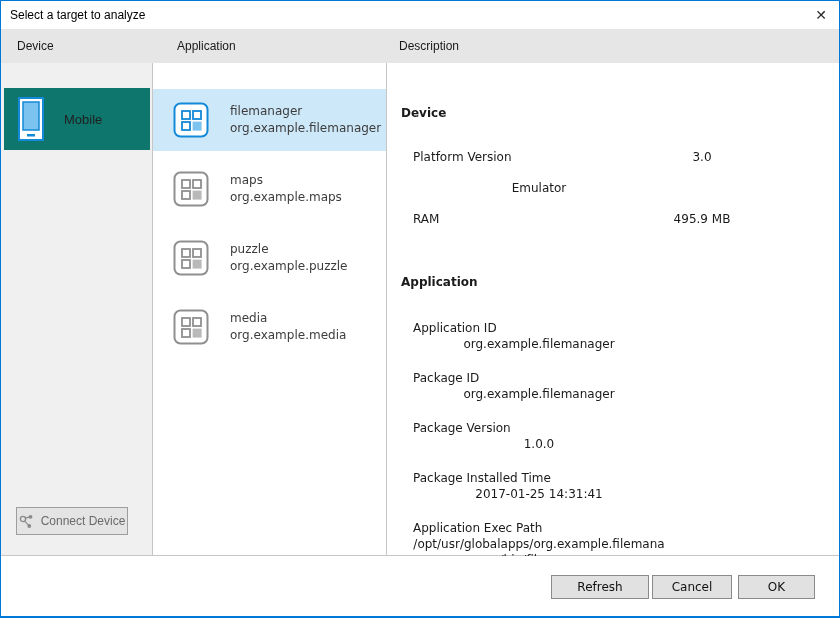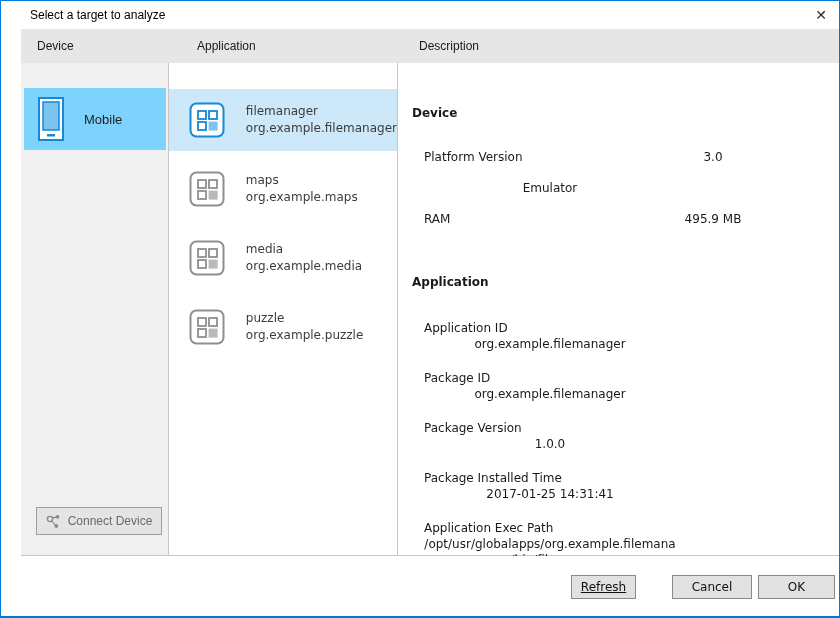--- a/index.html
+++ b/index.html
@@ -1,21 +1,21 @@
 <!DOCTYPE html>
 <html><head>
 <meta charset="utf-8">
 <style>
   * { margin:0; padding:0; box-sizing:border-box; }
   html,body { width:840px; height:618px; background:#fff; }
   body { font-family:"Liberation Sans", sans-serif; }
 
   .window {
     width:840px; height:618px; position:relative; background:#fff;
-    border:1px solid #0078d7; border-bottom-width:2px; overflow:hidden;padding-left:20px;
+    border:1px solid #0078d7; border-bottom-width:2px; overflow:hidden;
   }
 
   
   .titlebar { height:28px; display:flex; align-items:center; background:#fff; }
   .title { padding-left:9px; font-size:12px; color:#000; }
   .close-btn {
     margin-left:auto; width:36px; height:100%; display:flex; align-items:center;
     justify-content:center; font-size:14px; color:#2b2b2b; cursor:default;
     font-family:"DejaVu Sans", sans-serif;
   }
@@ -25,26 +25,26 @@
   .header-row span { position:absolute; top:50%; transform:translateY(-50%); }
   .h-device { left:16px; }
   .h-app { left:176px; }
   .h-desc { left:398px;text-align:center; }
 
   
   .main { display:flex; height:493px; border-bottom:1px solid #c6c6c6; background:#fff; }
 
   .device-panel { width:152px; background:#f0f0f0; border-right:1px solid #c6c6c6; position:relative; }
   .device-item { margin:25px 2px 0 3px; height:62px; display:flex; align-items:center; }
-  .device-item.selected { background:#7dd3fc; }
+  .device-item.selected { background:#0f766e; }
   .phone-icon { margin-left:14px; display:block; }
   .device-label { margin-left:20px; font-size:13px; color:#1f1f1f; }
 
   .connect-btn {
-    position:absolute; left:15px; bottom:20px; width:126px; height:28px;
+    position:absolute; left:15px; bottom:20px; width:112px; height:28px;
     background:#e4e4e4; border:1px solid #9d9d9d; display:flex; align-items:center;
     justify-content:center; gap:7px; font-size:12px; color:#6a6a6a; cursor:default;
   }
 
   .app-panel { width:234px; background:#fff; border-right:1px solid #c6c6c6; padding-top:26px; }
   .app-item { height:62px; margin-bottom:7px; display:flex; align-items:center; }
   .app-item.selected { background:#cde8f9; }
   .app-icon { margin-left:20px; display:block; flex-shrink:0; }
   .app-text { margin-left:21px; font-family:"DejaVu Sans", sans-serif; font-size:12px; color:#3c3c3c; line-height:17px; }
 
@@ -63,21 +63,21 @@
   .desc-label { width:163px; flex-shrink:0; }
   .desc-value { width:252px; word-wrap:break-word;text-align:center; }
 
   
   .footer { height:60px; position:relative; background:#fff; }
   .footer-btn {
     position:absolute; top:19px; height:24px; background:#e1e1e1; border:1px solid #8a8a8a;
     font-family:"DejaVu Sans", sans-serif; font-size:12px; color:#111;
     display:flex; align-items:center; justify-content:center; cursor:default;
   }
-  .btn-refresh { left:550px; width:65px;text-decoration:underline; }
+  .btn-refresh { left:550px; width:98px; }
   .btn-cancel  { left:651px; width:80px; }
   .btn-ok      { left:737px; width:77px; }
 </style>
 </head>
 <body>
 
 <div class="window">
 
   <div class="titlebar">
     <span class="title">Select a target to analyze</span>
@@ -146,36 +146,36 @@
 
       <div class="app-item">
         <svg class="app-icon" width="36" height="36" viewBox="0 0 36 36">
           <rect x="1.5" y="1.5" width="33" height="33" rx="6" fill="#ffffff" stroke="#8f8f8f" stroke-width="2"></rect>
           <rect x="9" y="9" width="8" height="8" fill="none" stroke="#8f8f8f" stroke-width="1.8"></rect>
           <rect x="20" y="9" width="8" height="8" fill="none" stroke="#8f8f8f" stroke-width="1.8"></rect>
           <rect x="9" y="20" width="8" height="8" fill="none" stroke="#8f8f8f" stroke-width="1.8"></rect>
           <rect x="19.6" y="19.6" width="9" height="9" fill="#b9b9b9"></rect>
         </svg>
         <div class="app-text">
-          <div>media</div>
-          <div>org.example.media</div>
+          <div>puzzle</div>
+          <div>org.example.puzzle</div>
         </div>
       </div>
 
       <div class="app-item">
         <svg class="app-icon" width="36" height="36" viewBox="0 0 36 36">
           <rect x="1.5" y="1.5" width="33" height="33" rx="6" fill="#ffffff" stroke="#8f8f8f" stroke-width="2"></rect>
           <rect x="9" y="9" width="8" height="8" fill="none" stroke="#8f8f8f" stroke-width="1.8"></rect>
           <rect x="20" y="9" width="8" height="8" fill="none" stroke="#8f8f8f" stroke-width="1.8"></rect>
           <rect x="9" y="20" width="8" height="8" fill="none" stroke="#8f8f8f" stroke-width="1.8"></rect>
           <rect x="19.6" y="19.6" width="9" height="9" fill="#b9b9b9"></rect>
         </svg>
         <div class="app-text">
-          <div>puzzle</div>
-          <div>org.example.puzzle</div>
+          <div>media</div>
+          <div>org.example.media</div>
         </div>
       </div>
 
     </div>
 
     <div class="desc-panel">
 
       <div class="section-title device">Device</div>
 
       <div class="desc-row dev-row first">

